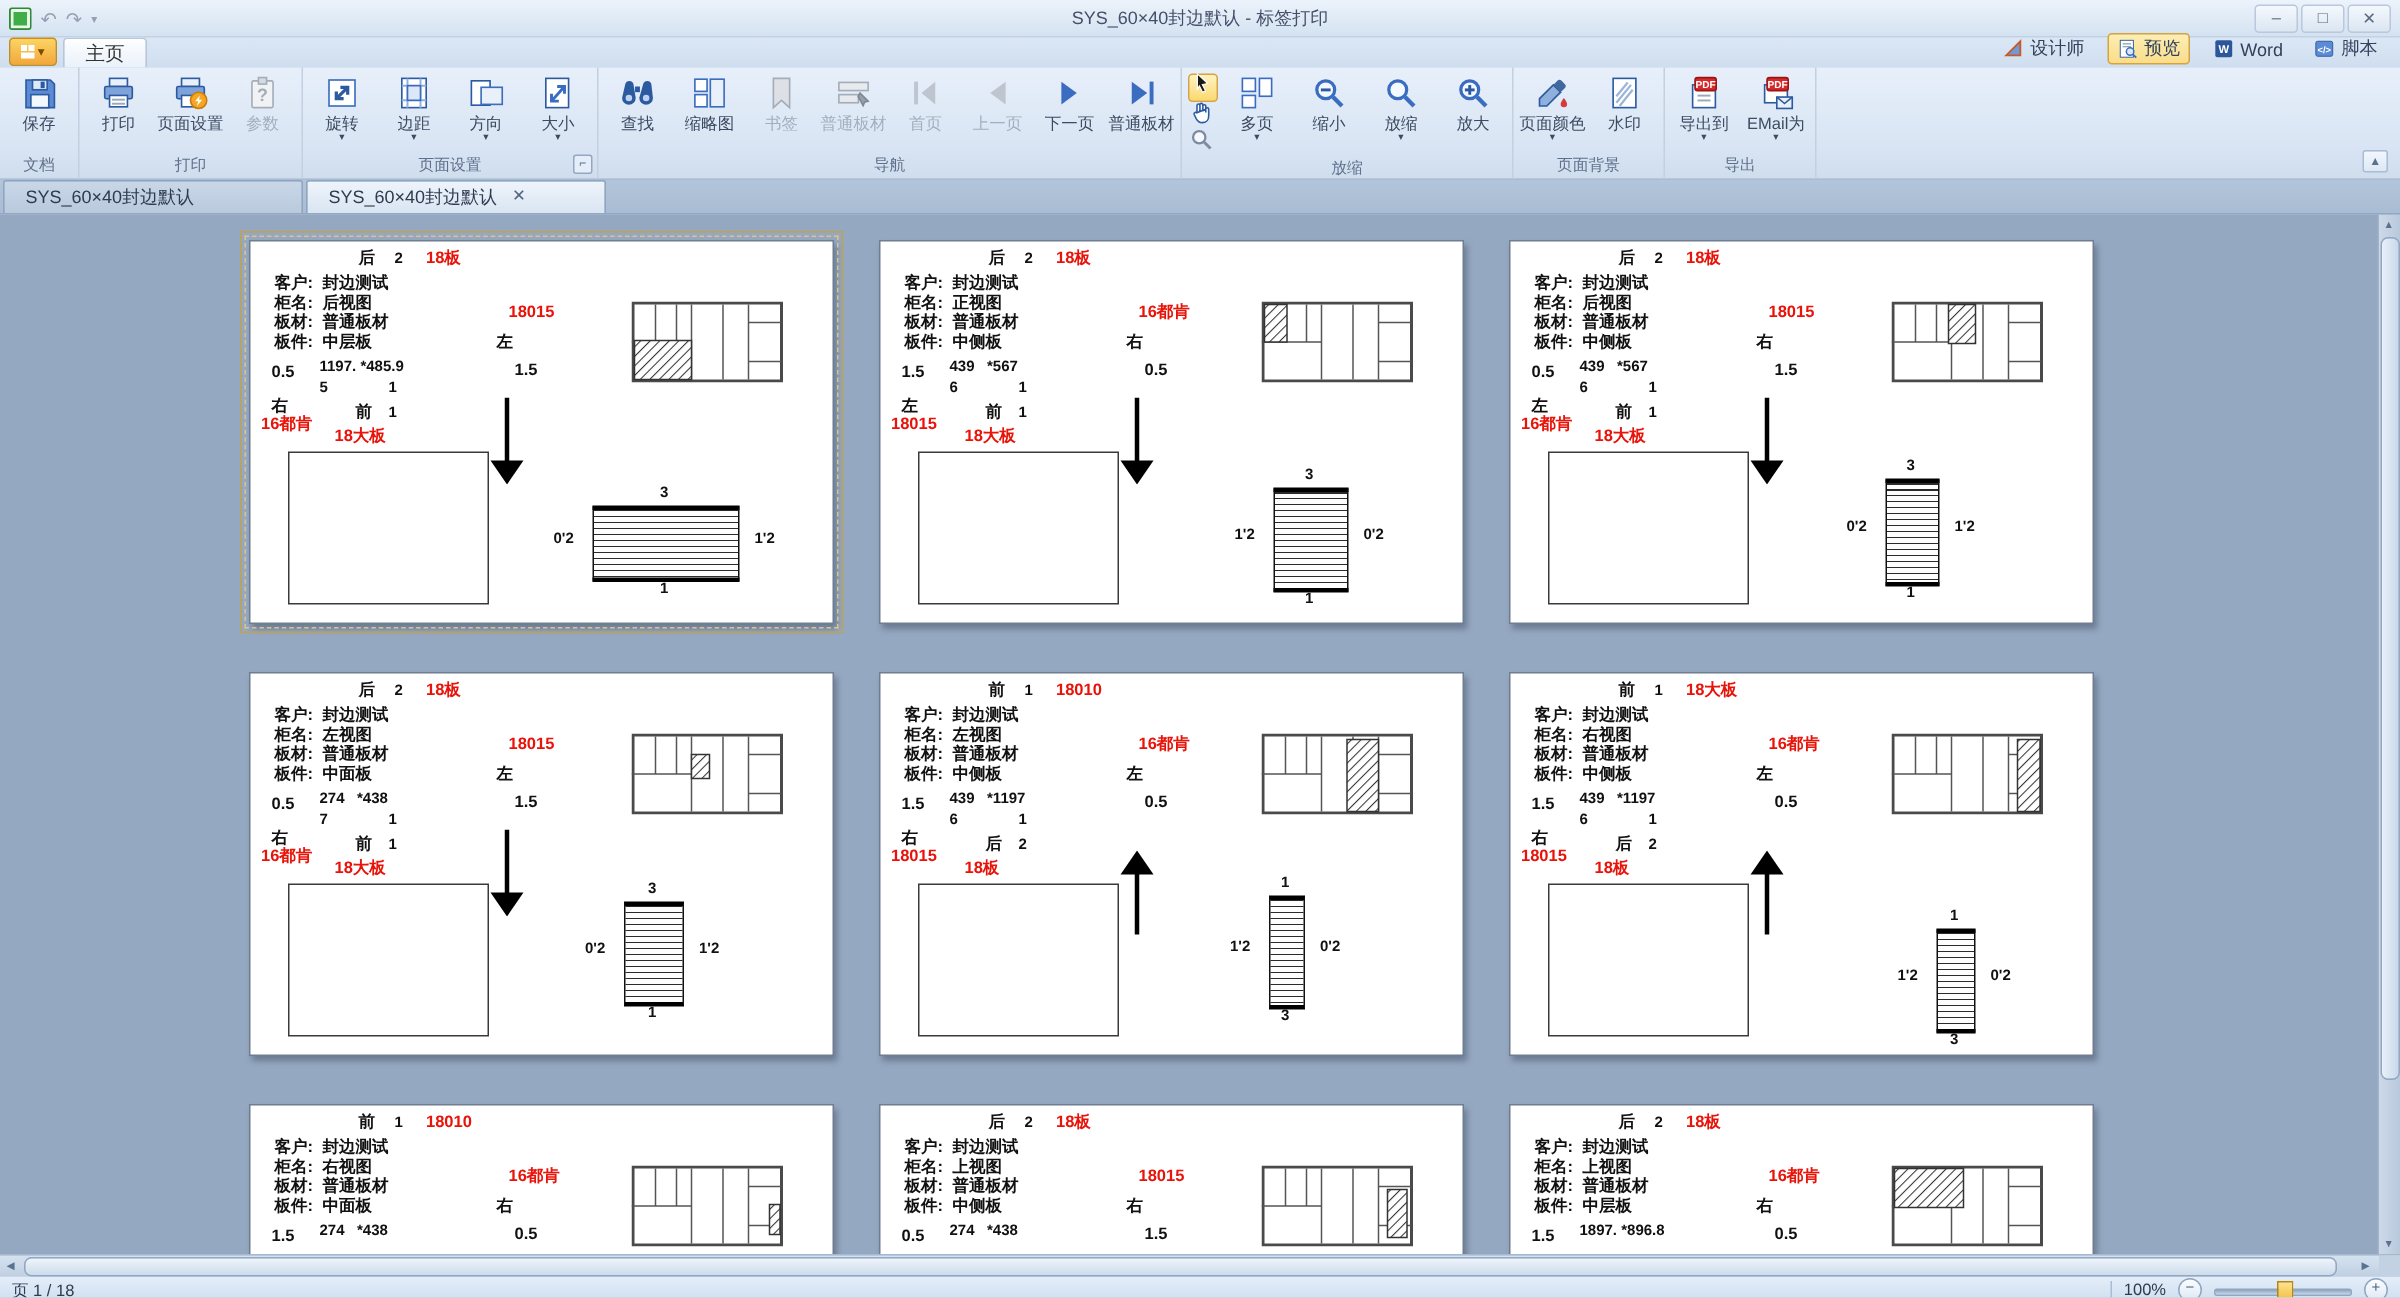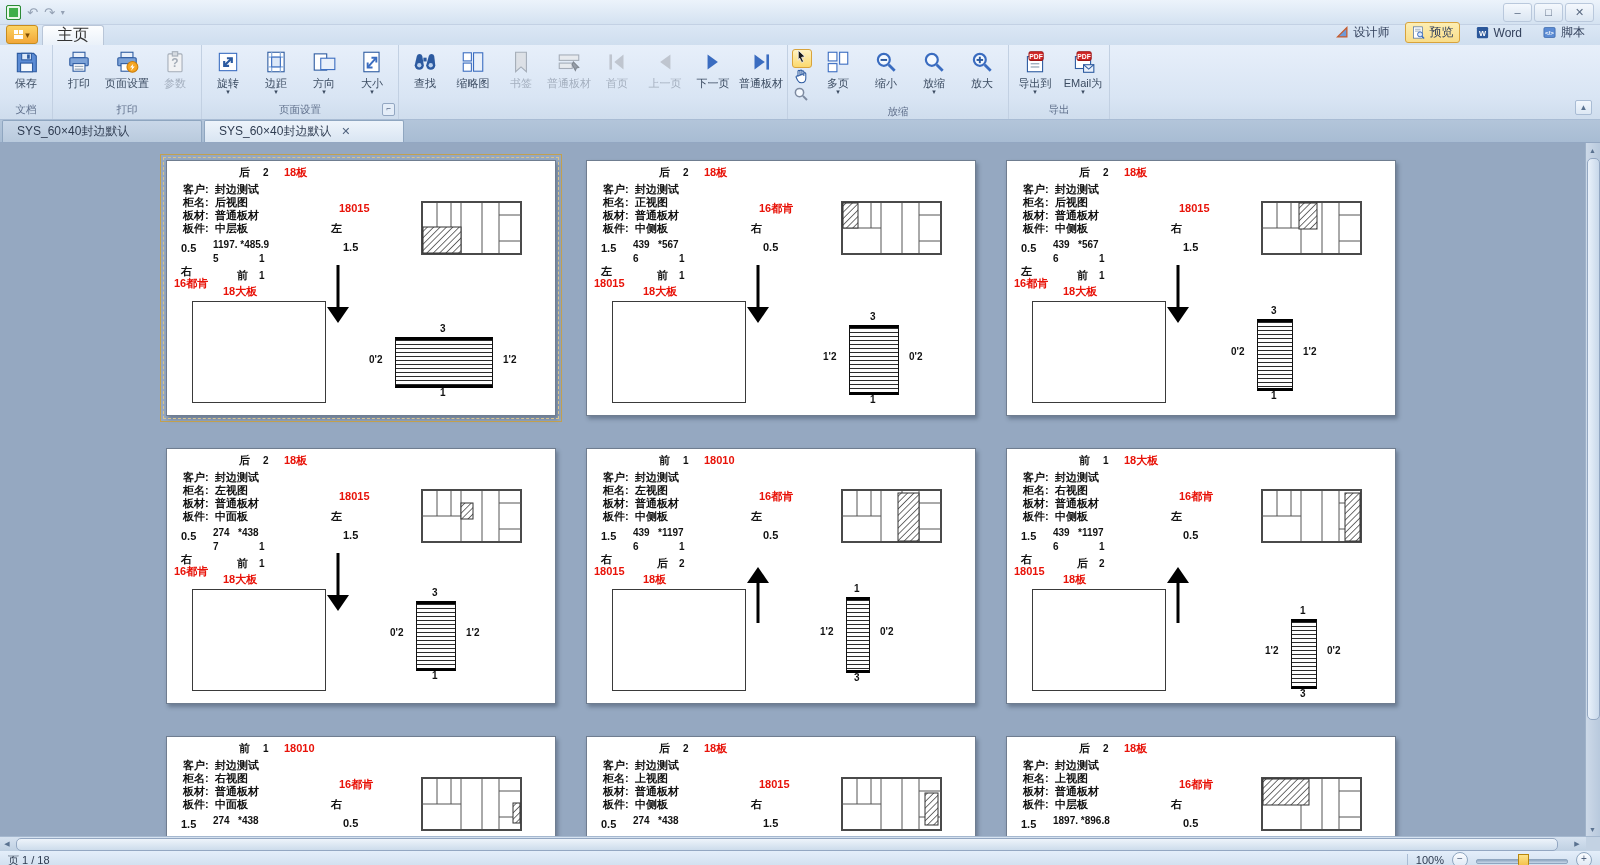--- a/index.html
+++ b/index.html
@@ -25,21 +25,21 @@
           position:relative;}
   .appmenu{width:30px;height:17px;margin:0 4px 1px 6px;border-radius:3px;border:1px solid #c78c1e;
            background:linear-gradient(#fcd463,#f2a73a);display:flex;align-items:center;justify-content:center;
            gap:2px;font-size:9px;color:#7c4a05;}
   .appmenu .grid{width:9px;height:9px;background:
       linear-gradient(#fff,#fff) 0 0/4px 4px no-repeat,
       linear-gradient(#fff,#fff) 5px 0/4px 4px no-repeat,
       linear-gradient(#fff,#fff) 0 5px/9px 4px no-repeat;}
   .hometab{height:19px;padding:0 14px;background:linear-gradient(#fdfeff,#eaf1f9);
            border:1px solid #b9c6d8;border-bottom:none;border-radius:3px 3px 0 0;
-           font-size:16px;color:#333;display:flex;align-items:center;}
+           font-size:13px;color:#333;display:flex;align-items:center;}
   .modebtns{margin-left:auto;display:flex;align-items:center;gap:10px;padding:0 10px 2px 0;}
   .modebtn{display:flex;align-items:center;gap:4px;font-size:12px;color:#33415c;padding:1px 5px;border-radius:3px;}
   .modebtn.active{background:linear-gradient(#fdeeb3,#f9dd8a);border:1px solid #d8a33c;}
   .modebtn .micon{width:15px;height:15px;display:inline-block;}
 
   
   .ribbon{height:74px;background:linear-gradient(#e7effa,#d9e5f4 70%,#cfdded);border-bottom:1px solid #a9bcd4;
           display:flex;align-items:stretch;position:relative;}
   .rgroup{display:flex;flex-direction:column;border-right:1px solid #c2d0e2;padding:1px 2px 0 2px;}
   .rbtns{display:flex;flex:1;align-items:stretch;}
@@ -117,20 +117,21 @@
 
 <div class="app">
 
   <div class="titlebar">
     <div class="qat">
       <span class="appicon"></span>
       <span class="qbtn">↶</span>
       <span class="qbtn">↷</span>
       <span class="qbtn" style="font-size:8px">▾</span>
     </div>
+    <div class="title-text">SYS_60×40封边默认 - 标签打印</div>
     <div class="winbtns">
       <span class="winbtn">–</span>
       <span class="winbtn">□</span>
       <span class="winbtn">✕</span>
     </div>
   </div>
 
   <div class="tabrow">
     <div class="appmenu">
         <span class="grid"></span>
@@ -314,20 +315,21 @@
             <div class="rlabel">下一页</div>
           </div>
           <div class="rbtn">
             <span class="ricon"><svg xmlns="http://www.w3.org/2000/svg" viewBox="0 0 24 24" width="100%" height="100%">
                 <path d="M6 5L15.5 12L6 19z" fill="#3a6cc0"></path>
                 <rect x="17" y="5" width="2.4" height="14" fill="#3a6cc0"></rect>
               </svg></span>
             <div class="rlabel">普通板材</div>
           </div>
         </div>
+        <div class="glabel">导航</div>
       </div>
       <div class="rgroup">
         <div class="rbtns">
           <div class="toolstack">
             <div class="toolbtn selected">
               <span class="micon"><svg xmlns="http://www.w3.org/2000/svg" viewBox="0 0 24 24" width="100%" height="100%">
                   <path d="M7 3l9 8.5-4.6 1 2.8 5.6-2.6 1.2-2.8-5.7L7 16.5z" fill="#1a1a1a" stroke="#fff" stroke-width="1"></path>
                 </svg></span>
             </div>
             <div class="toolbtn">
@@ -371,20 +373,41 @@
             <span class="ricon"><svg xmlns="http://www.w3.org/2000/svg" viewBox="0 0 24 24" width="100%" height="100%">
                 <circle cx="10" cy="10" r="5.5" fill="#f4f9ff" stroke="#3a6cc0" stroke-width="2"></circle>
                 <path d="M14.5 14.5l5.5 5.5" stroke="#3a6cc0" stroke-width="2.6"></path>
                 <rect x="7" y="9.2" width="6" height="1.8" fill="#2c5aa0"></rect>
                 <rect x="9.1" y="7.1" width="1.8" height="6" fill="#2c5aa0"></rect>
               </svg></span>
             <div class="rlabel">放大</div>
           </div>
         </div>
         <div class="glabel">放缩</div>
+      </div>
+      <div class="rgroup">
+        <div class="rbtns">
+          <div class="rbtn">
+            <span class="ricon"><svg xmlns="http://www.w3.org/2000/svg" viewBox="0 0 24 24" width="100%" height="100%">
+                <path d="M4 15.5l8.5-8.5 4.5 4.5-8.5 8.5H4z" fill="#8fb0dd" stroke="#2c5aa0"></path>
+                <path d="M12.5 7l2.5-2.5a1.8 1.8 0 012.6 0l1.9 1.9a1.8 1.8 0 010 2.6L17 11.5z" fill="#41689e"></path>
+                <path d="M19 15c1.2 1.6 2 2.8 2 3.8a2 2 0 01-4 0c0-1 .8-2.2 2-3.8z" fill="#d43b3b"></path>
+              </svg></span>
+            <div class="rlabel">页面颜色</div>
+            <div class="rarrow">▾</div>
+          </div>
+          <div class="rbtn">
+            <span class="ricon"><svg xmlns="http://www.w3.org/2000/svg" viewBox="0 0 24 24" width="100%" height="100%">
+                <rect x="5" y="3" width="14" height="18" fill="#fff" stroke="#2c5aa0"></rect>
+                <path d="M7 18l9-11M7 14l7-8.5M9 20l8-10" stroke="#9cb5d8" stroke-width="1.4"></path>
+              </svg></span>
+            <div class="rlabel">水印</div>
+          </div>
+        </div>
+        <div class="glabel">页面背景</div>
       </div>
       <div class="rgroup">
         <div class="rbtns">
           <div class="rbtn">
             <span class="ricon"><svg xmlns="http://www.w3.org/2000/svg" viewBox="0 0 24 24" width="100%" height="100%">
                 <rect x="5" y="7" width="14" height="14" fill="#fff" stroke="#2c5aa0"></rect>
                 <rect x="6.5" y="2.5" width="13" height="8" rx="1.5" fill="#d42a2a" stroke="#9c1515"></rect>
                 <text x="13" y="9" font-size="6.2" font-weight="bold" fill="#fff" text-anchor="middle">PDF</text>
                 <rect x="8" y="13" width="8" height="1.2" fill="#9ab"></rect>
                 <rect x="8" y="16" width="8" height="1.2" fill="#9ab"></rect>

